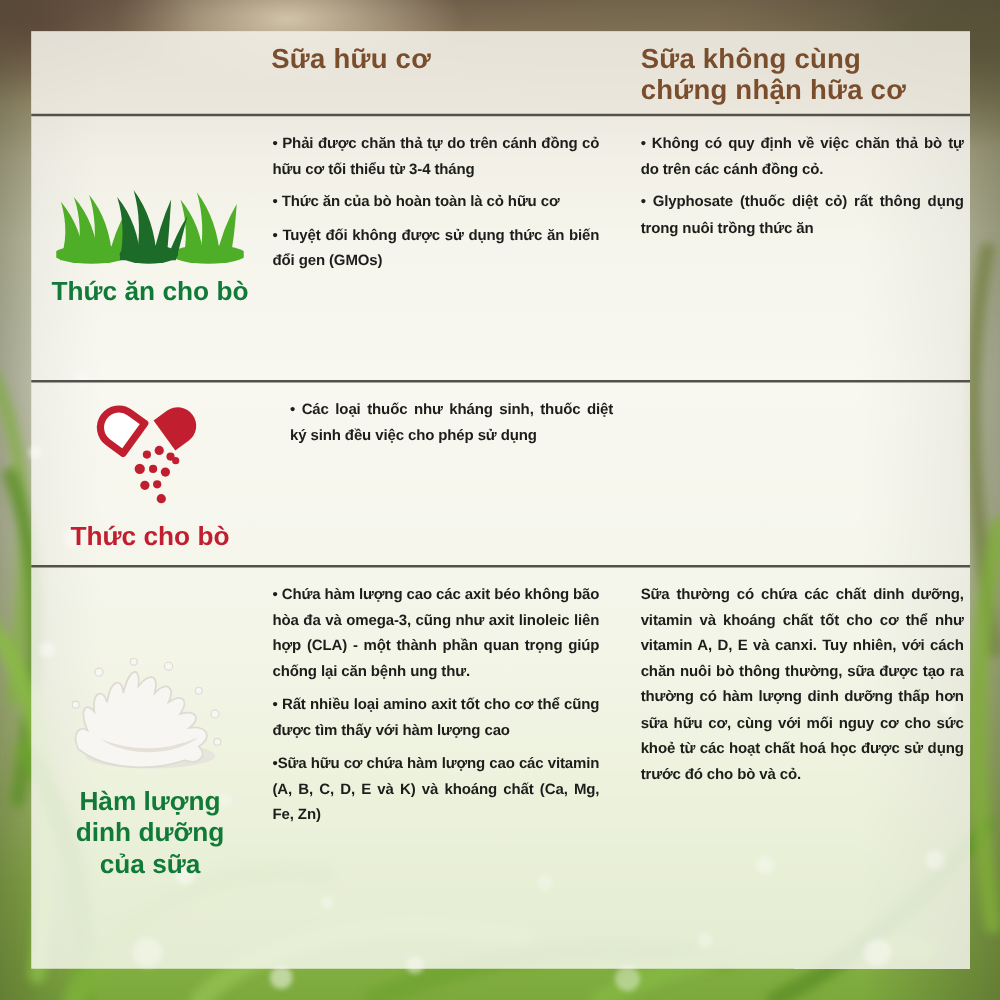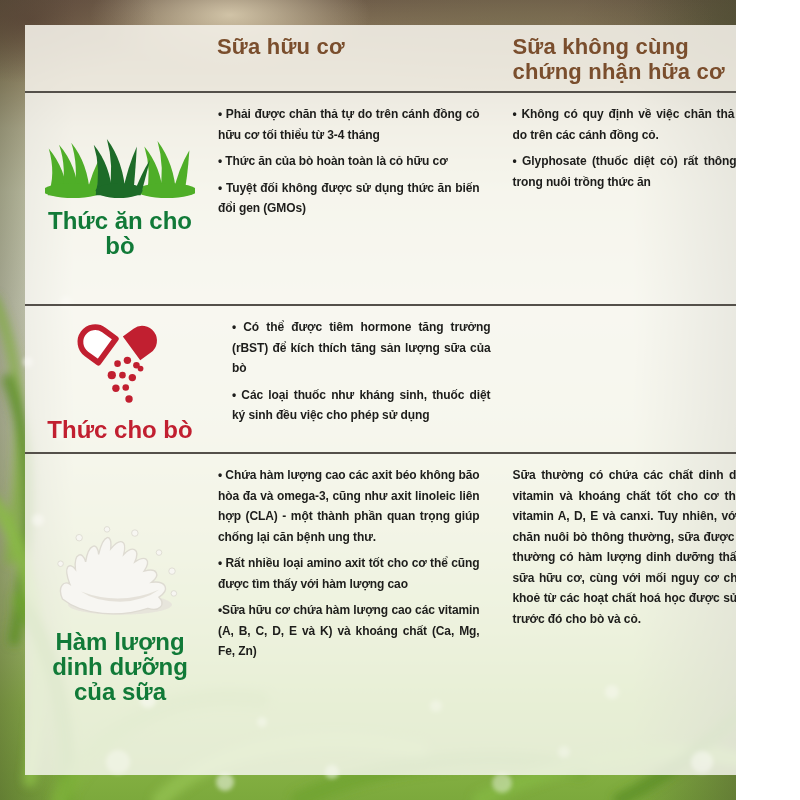--- a/index.html
+++ b/index.html
@@ -1,18 +1,18 @@
 <!DOCTYPE html>
 <html><head>
 <meta charset="utf-8">
 <style>
   html,body{margin:0;padding:0;}
   *{box-sizing:border-box;}
   .stage{
-    position:relative;width:736px;height:800px;overflow:hidden;
+    position:relative;width:800px;height:800px;overflow:hidden;
     font-family:"Liberation Sans","DejaVu Sans",sans-serif;
     background:linear-gradient(180deg,#6e5c49 0%,#8b795c 5%,#a79a79 10%,#c6c2a4 16%,
       #dadcc0 24%,#e4e7d2 38%,#dde3c6 52%,#cbd9a4 66%,#b0cc77 78%,#93bd4e 88%,#7ca93c 100%);
     text-decoration:underline;
   }
   .bg-tint{
     position:absolute;inset:0;
     background:
       radial-gradient(180px 90px at 30px 20px, rgba(80,58,48,.6), transparent 70%),
       radial-gradient(200px 80px at 230px 15px, rgba(238,226,196,.75), transparent 70%),
@@ -37,21 +37,21 @@
   .hdr-cell.c2{padding-left:17px;}
   .t-row{
     display:grid;grid-template-columns:190px 1fr 1fr;
     border-top:2px solid #54504a;overflow:hidden;
   }
   .label-cell{
     display:flex;flex-direction:column;align-items:center;justify-content:center;
     gap:9px;padding:4px 8px;overflow:hidden;
   }
   .row-label{
-    font-weight:bold;font-size:24px;line-height:25px;text-align:center;white-space:pre-line;
+    font-weight:bold;font-size:21px;line-height:25px;text-align:center;white-space:pre-line;
   }
   .row-label.green{color:#117a38;}
   .row-label.red{color:#c11f30;}
   .cell{padding:11px 16px 6px 3px;overflow:hidden;}
   .cell.c2{padding:11px 5px 6px 17px;}
   .cell p{
     margin:0 0 6px 0;color:#1d1d1b;font-weight:bold;font-size:12px;
     line-height:20.5px;text-align:justify;letter-spacing:-0.1px;
   }
   .icon-box{flex:0 0 auto;line-height:0;}
@@ -175,21 +175,20 @@
               <circle cx="60" cy="88" r="4.5"></circle>
                 <circle cx="72" cy="87" r="4"></circle>
                 <circle cx="76" cy="101" r="4.5"></circle>
               <circle cx="90" cy="64" r="3.5"></circle>
             </g>
           </svg>
         </span>
         <span class="row-label red">Thức cho bò</span>
       </div>
       <div class="cell c2">
-        <p>• Có thể được tiêm hormone tăng trưởng (rBST) để kích thích tăng sản lượng sữa của bò</p>
         <p>• Các loại thuốc như kháng sinh, thuốc diệt ký sinh đều việc cho phép sử dụng</p>
       </div>
     </div>
 
     <div class="t-row">
       <div class="label-cell">
         <span class="icon-box">
           <svg width="130" height="94" viewBox="0 0 140 100">
             <ellipse cx="70" cy="84" rx="56" ry="11" fill="#e6e3da" opacity=".85"></ellipse>
             <path d="M8,78 C2,64 10,58 16,62 C8,42 16,38 22,46 C20,28 30,26 33,38

